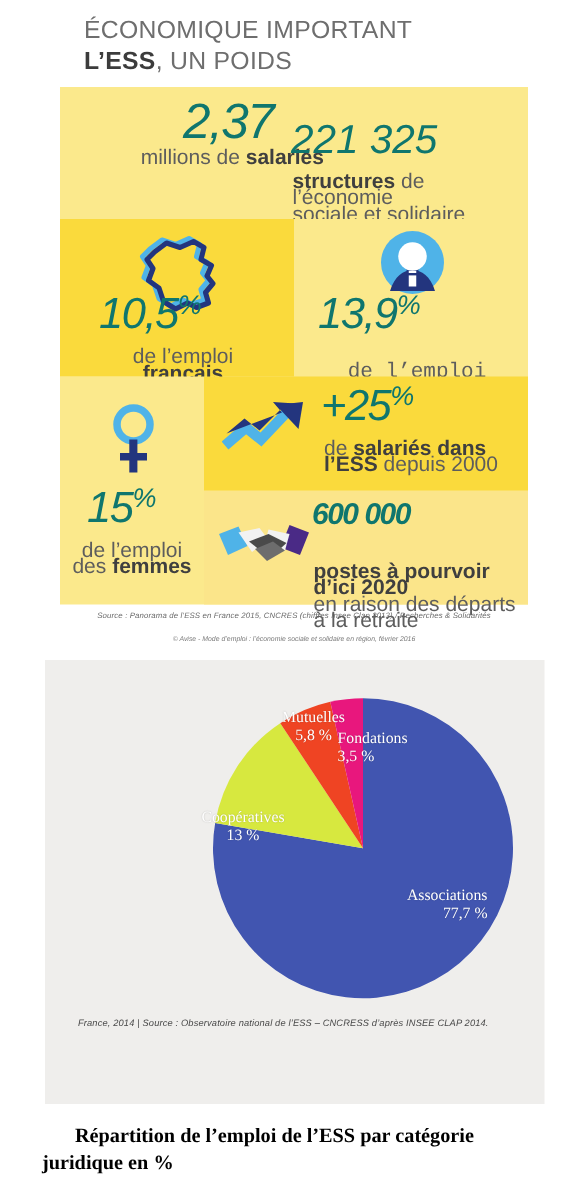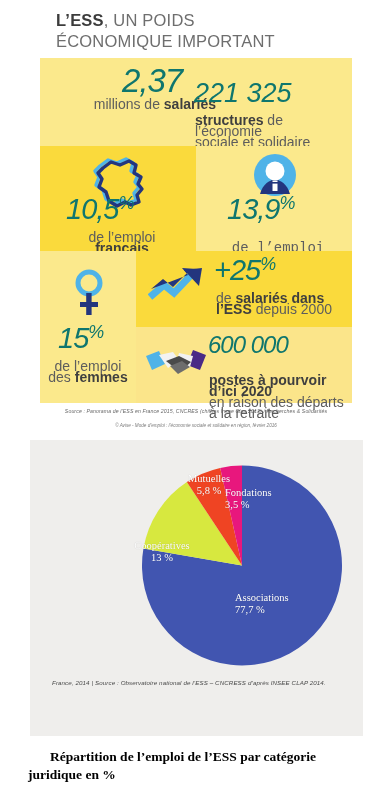--- a/index.html
+++ b/index.html
@@ -40,33 +40,33 @@
   #n237{position:absolute;left:82px;top:6px;font-size:33px;}
   #c237{position:absolute;left:46px;top:41px;width:130px;text-align:right;}
   #n221{position:absolute;left:154px;top:22px;font-size:27px;letter-spacing:0px;}
   #c221{position:absolute;left:155px;top:57px;width:150px;}
   
   #map{position:absolute;left:46px;top:8px;}
   #n105{position:absolute;left:26px;top:48px;font-size:29px;font-style:italic;}
   #c105{position:absolute;left:22px;top:86px;width:120px;text-align:center;}
   
   #bulb{position:absolute;left:58px;top:8px;}
-  #n139{position:absolute;left:31px;top:48px;font-size:29px;}
+  #n139{position:absolute;left:16px;top:48px;font-size:29px;}
   #c139{position:absolute;left:22px;top:97px;width:120px;text-align:center;font-family:Liberation Mono, monospace;}
   
   #venus{position:absolute;left:32px;top:18px;}
   #n15{position:absolute;left:18px;top:72px;font-size:29px;}
   #c15{position:absolute;left:2px;top:110px;width:92px;text-align:center;}
   
   #arrow{position:absolute;left:12px;top:16px;}
   #n25{position:absolute;left:78px;top:4px;font-size:29px;}
   #c25{position:absolute;left:80px;top:42px;width:135px;}
   
   #hands{position:absolute;left:10px;top:20px;}
-  #n600{position:absolute;left:72px;top:6px;font-size:24px;}
+  #n600{position:absolute;left:72px;top:6px;font-size:20px;font-weight:bold;}
   #c600{position:absolute;left:73px;top:48px;width:145px;}
   
   #src1{
     position:absolute;left:40px;top:408px;width:312px;
     font-size:5.2px;font-style:italic;color:#6a6a6a;text-align:center;
     letter-spacing:.1px;
   }
   #src2{
     position:absolute;left:40px;top:423px;width:312px;
     font-size:4.6px;font-style:italic;color:#7a7a7a;text-align:center;
@@ -74,43 +74,43 @@
   
   #piepanel{
     position:absolute;left:30px;top:440px;width:333px;height:296px;
     background:#efeeec;
   }
   #pie{position:absolute;left:112px;top:18px;width:200px;height:215px;}
   .plabel{
     position:absolute;color:#ffffff;font-family:"Liberation Serif",serif;
     font-size:10.5px;line-height:12px;text-shadow:0 0 1px rgba(0,0,0,.25);
   }
-  #l-assoc{left:205px;top:152px;width:90px;text-align:left;}
+  #l-assoc{left:205px;top:152px;width:90px;text-align:right;}
   #l-coop{left:92px;top:100px;width:80px;text-align:center;}
   #l-mut{left:143px;top:33px;width:72px;text-align:center;}
   #l-fond{left:195px;top:47px;width:80px;text-align:left;}
   #piesrc{
     position:absolute;left:22px;top:238px;width:290px;
     font-size:6.2px;font-style:italic;color:#4a4a4a;line-height:10px;
     letter-spacing:.1px;
   }
   
   #caption{
     position:absolute;left:28px;top:748px;width:340px;
     font-family:"Liberation Serif",serif;font-weight:bold;
     font-size:13.5px;line-height:18px;color:#000;
     text-indent:22px;
   }
 </style>
 </head>
 <body>
 
 <div id="header">
+  <div class="hline">ÉCONOMIQUE IMPORTANT</div>
   <div class="hline"><b>L’ESS</b><span>, UN POIDS</span></div>
-  <div class="hline">ÉCONOMIQUE IMPORTANT</div>
 </div>
 
 <div id="info">
 
   <div class="cell" id="r1">
     <div class="num" id="n237">2,37</div>
     <div class="cap" id="c237"><span>millions de </span><b>salariés</b></div>
     <div class="num" id="n221">221 325</div>
     <div class="cap" id="c221"><b>structures</b><span> de l’économie</span><br><span>sociale et solidaire</span></div>
   </div>

